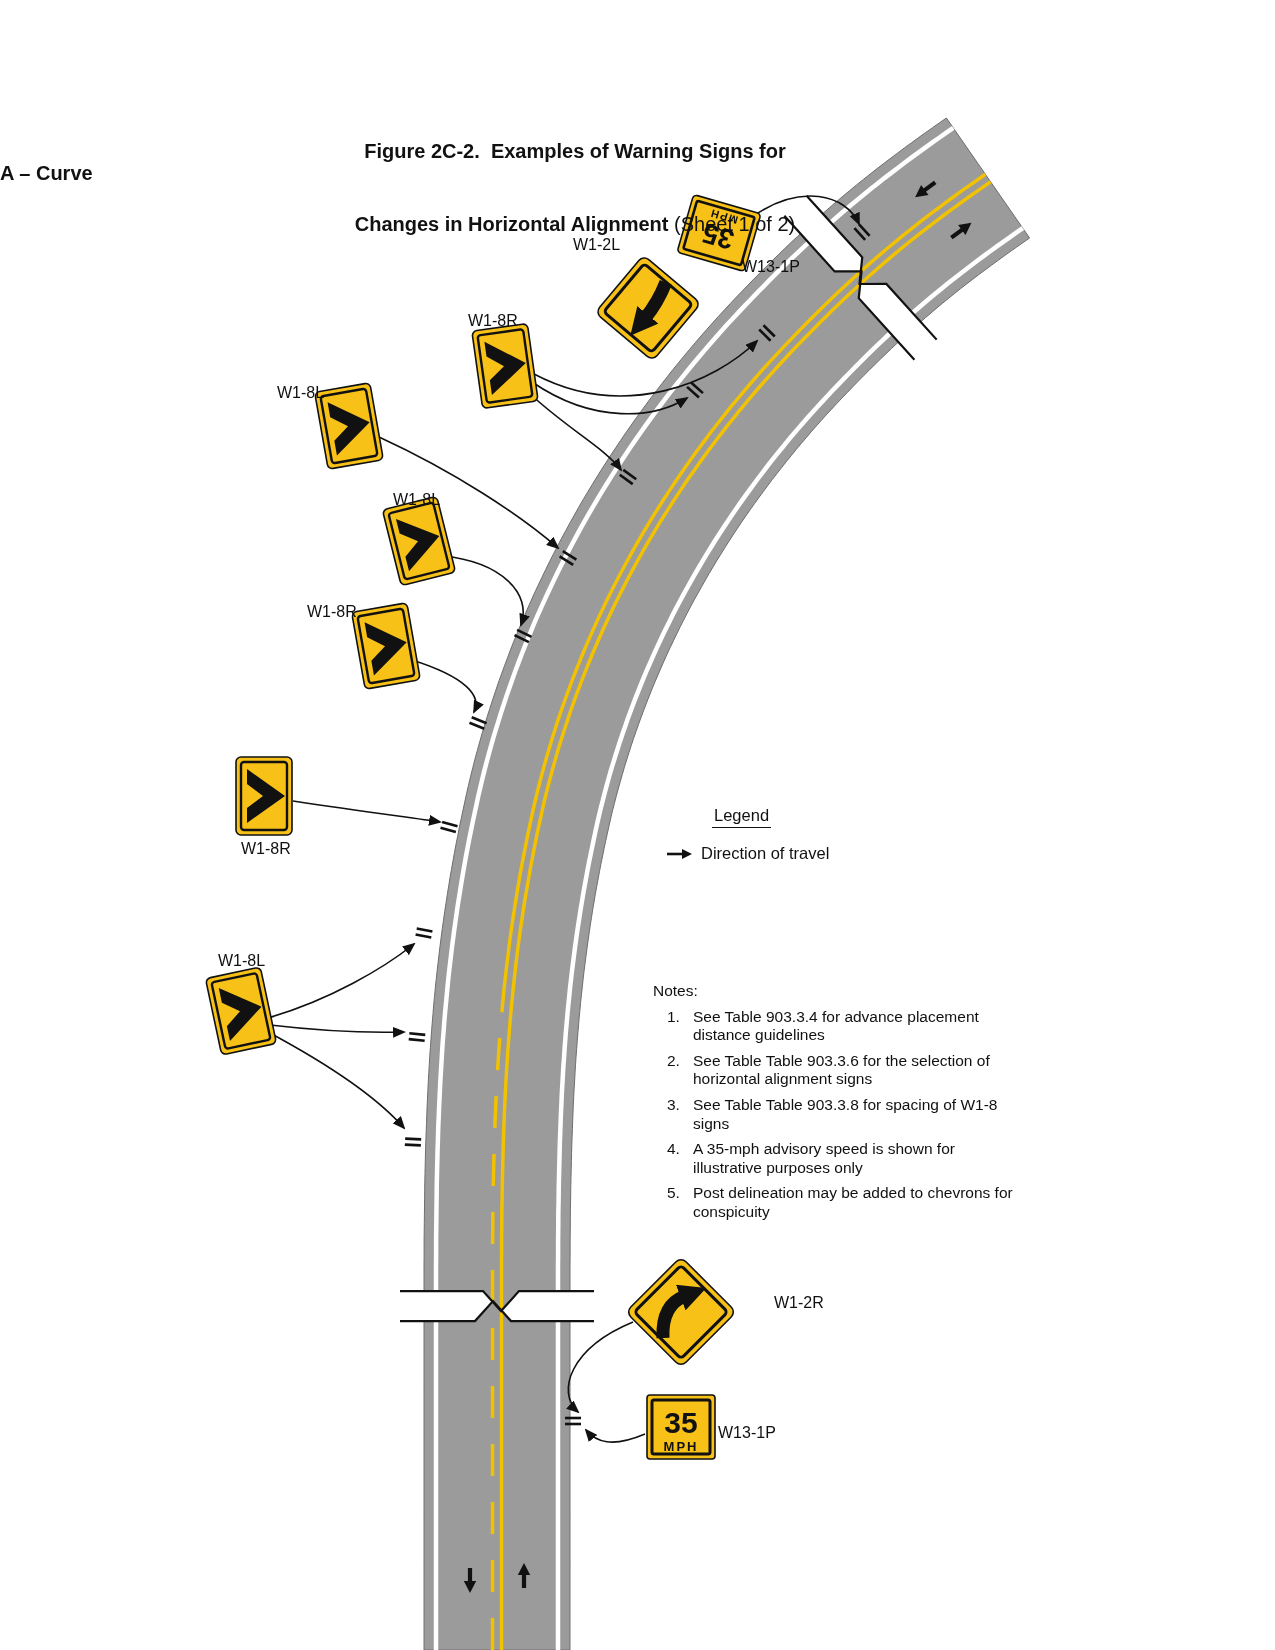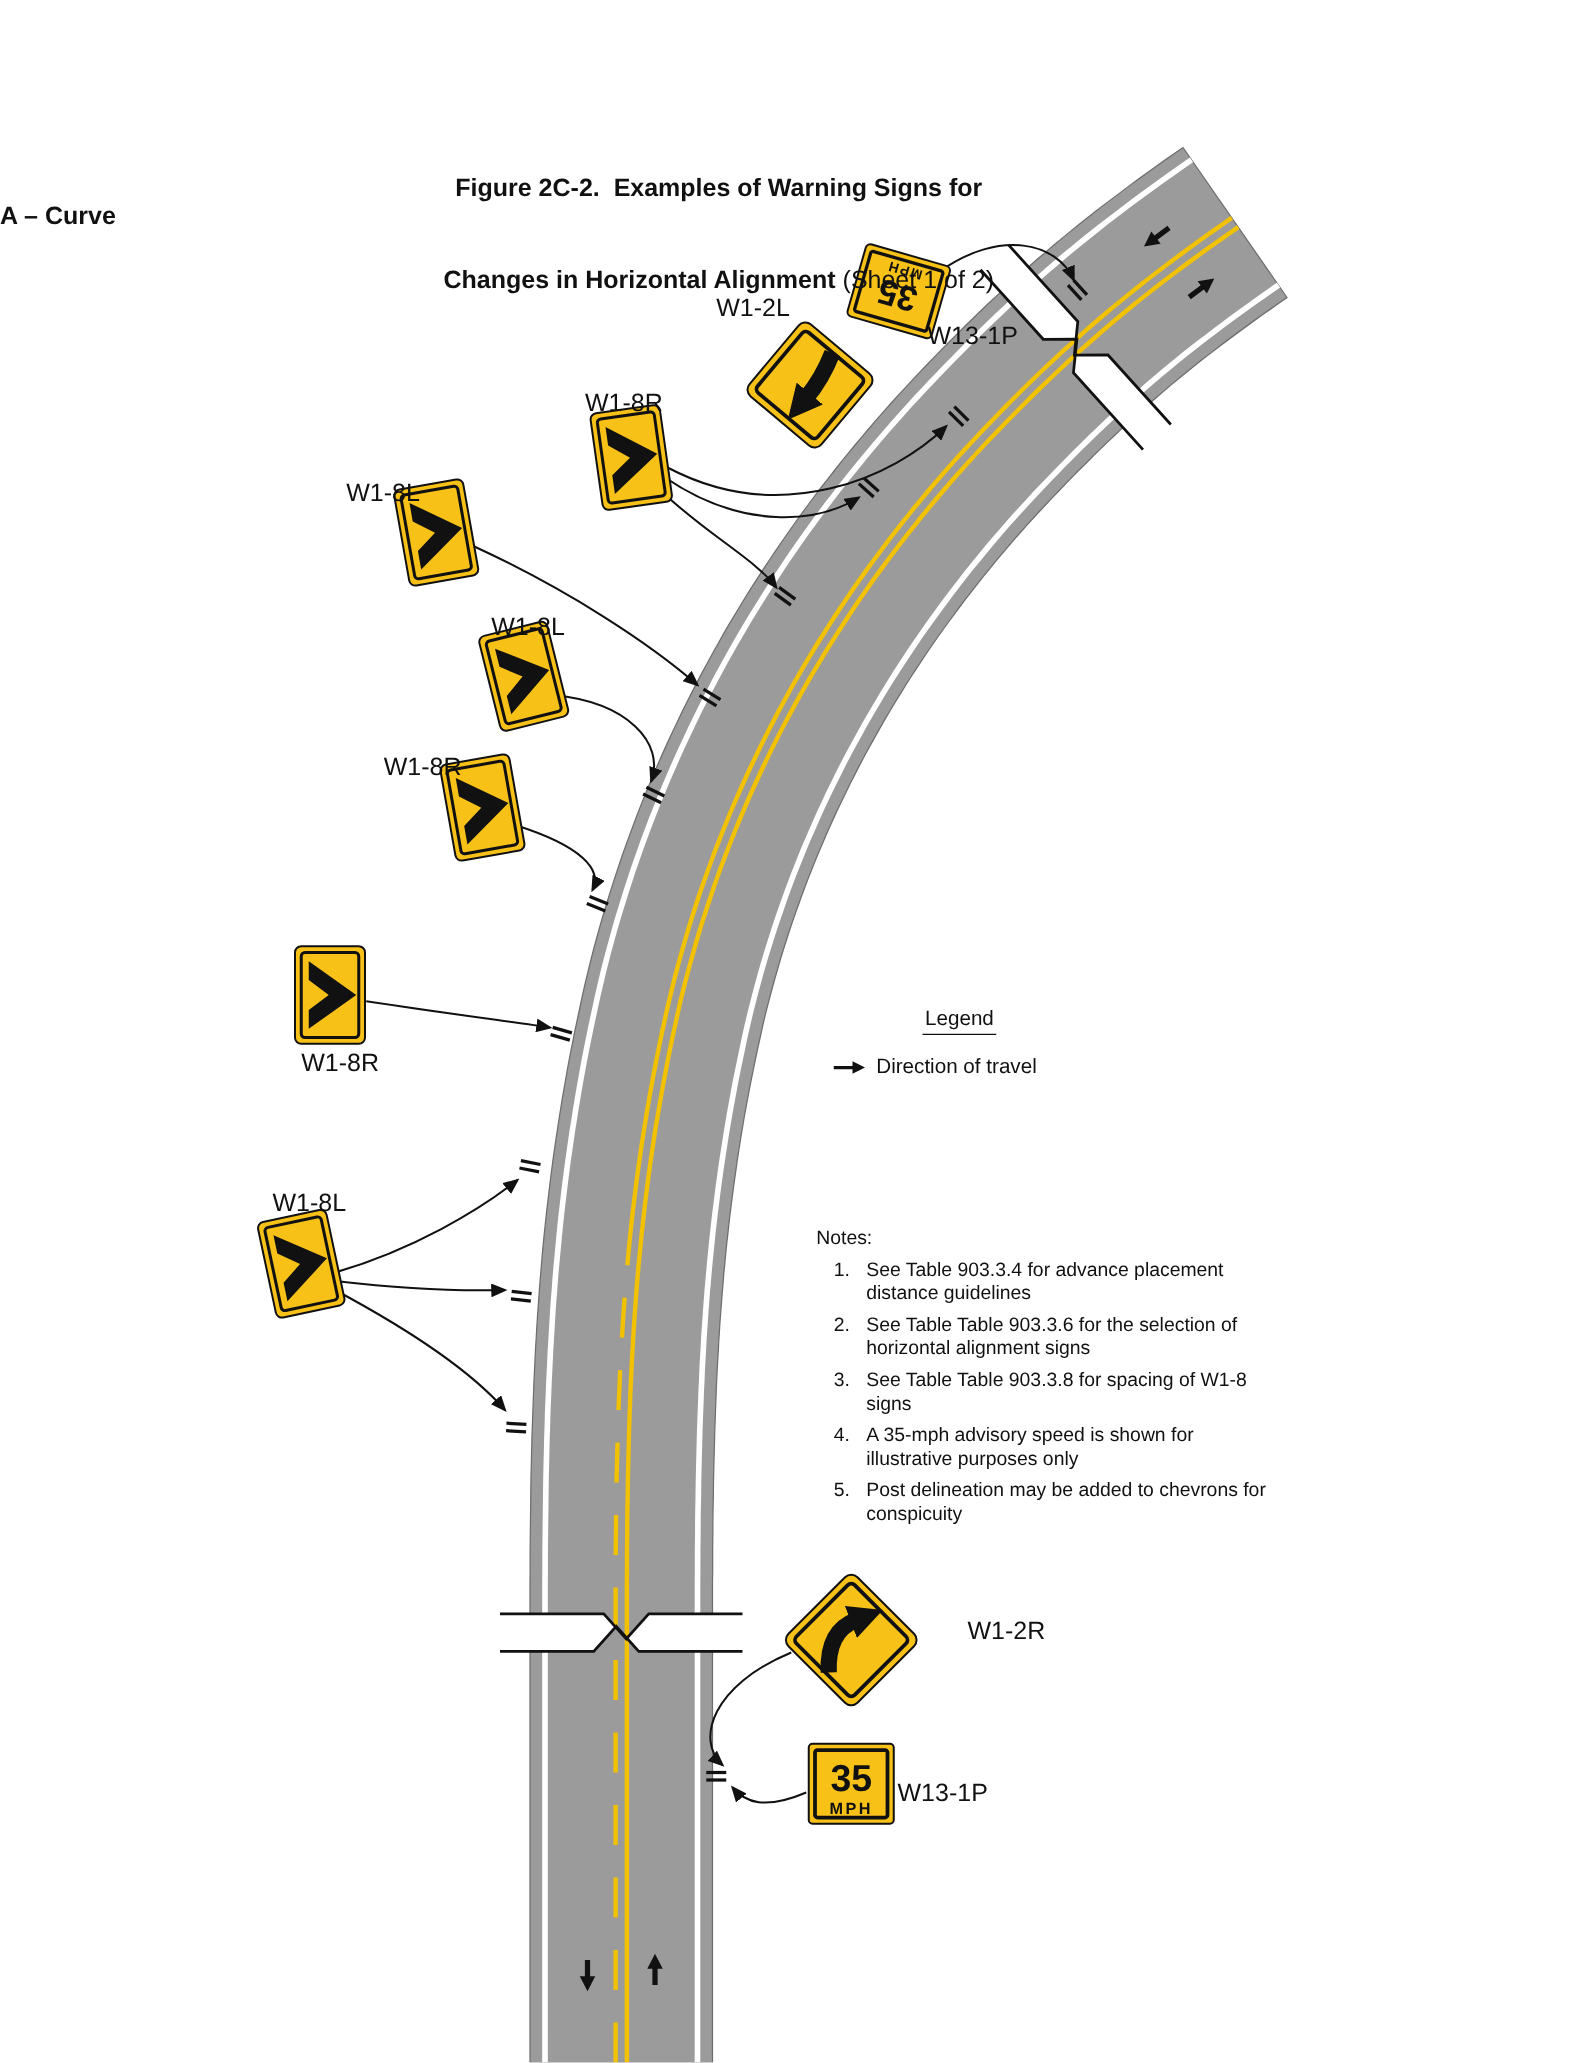--- a/index.html
+++ b/index.html
@@ -4,23 +4,23 @@
 <style>
   html,body{margin:0;padding:0;background:#fff;}
   .page{position:relative;width:1275px;height:1650px;background:#fff;overflow:hidden;
         font-family:"Liberation Sans",sans-serif;color:#111;}
   svg.diagram{position:absolute;left:0;top:0;}
   .title-block{position:absolute;top:90px;left:0;width:1150px;text-align:center;
                font-weight:bold;font-size:20px;line-height:1.22;white-space:pre;}
   .title-block .reg{font-weight:normal;}
   .subtitle{position:absolute;top:162px;left:0;width:1216px;
             font-weight:bold;font-size:20px;}
-  .slabel{position:absolute;font-size:20px;color:#111;white-space:nowrap;}
+  .slabel{position:absolute;font-size:16px;color:#111;white-space:nowrap;}
   .legend{position:absolute;left:666px;top:806px;width:220px;}
-  .legend-heading{display:inline-block;margin-left:72px;font-size:16.5px;
+  .legend-heading{display:inline-block;margin-left:46px;font-size:16.5px;
                   border-bottom:1.5px solid #111;padding:0 2px 2px;}
   .legend-row{margin-top:16px;display:flex;align-items:center;gap:9px;font-size:16.5px;}
   .notes{position:absolute;left:653px;top:982px;width:362px;font-size:15.5px;line-height:1.2;}
   .notes-heading{margin-bottom:4px;}
   .note-item{display:flex;gap:8px;margin:7px 0 0 14px;}
   .note-num{flex:0 0 18px;}
   .note-text{flex:1;}
   
   text{font-family:"Liberation Sans",sans-serif;fill:#111;}
   .pnum{font-weight:bold;font-size:28px;text-anchor:middle;}

